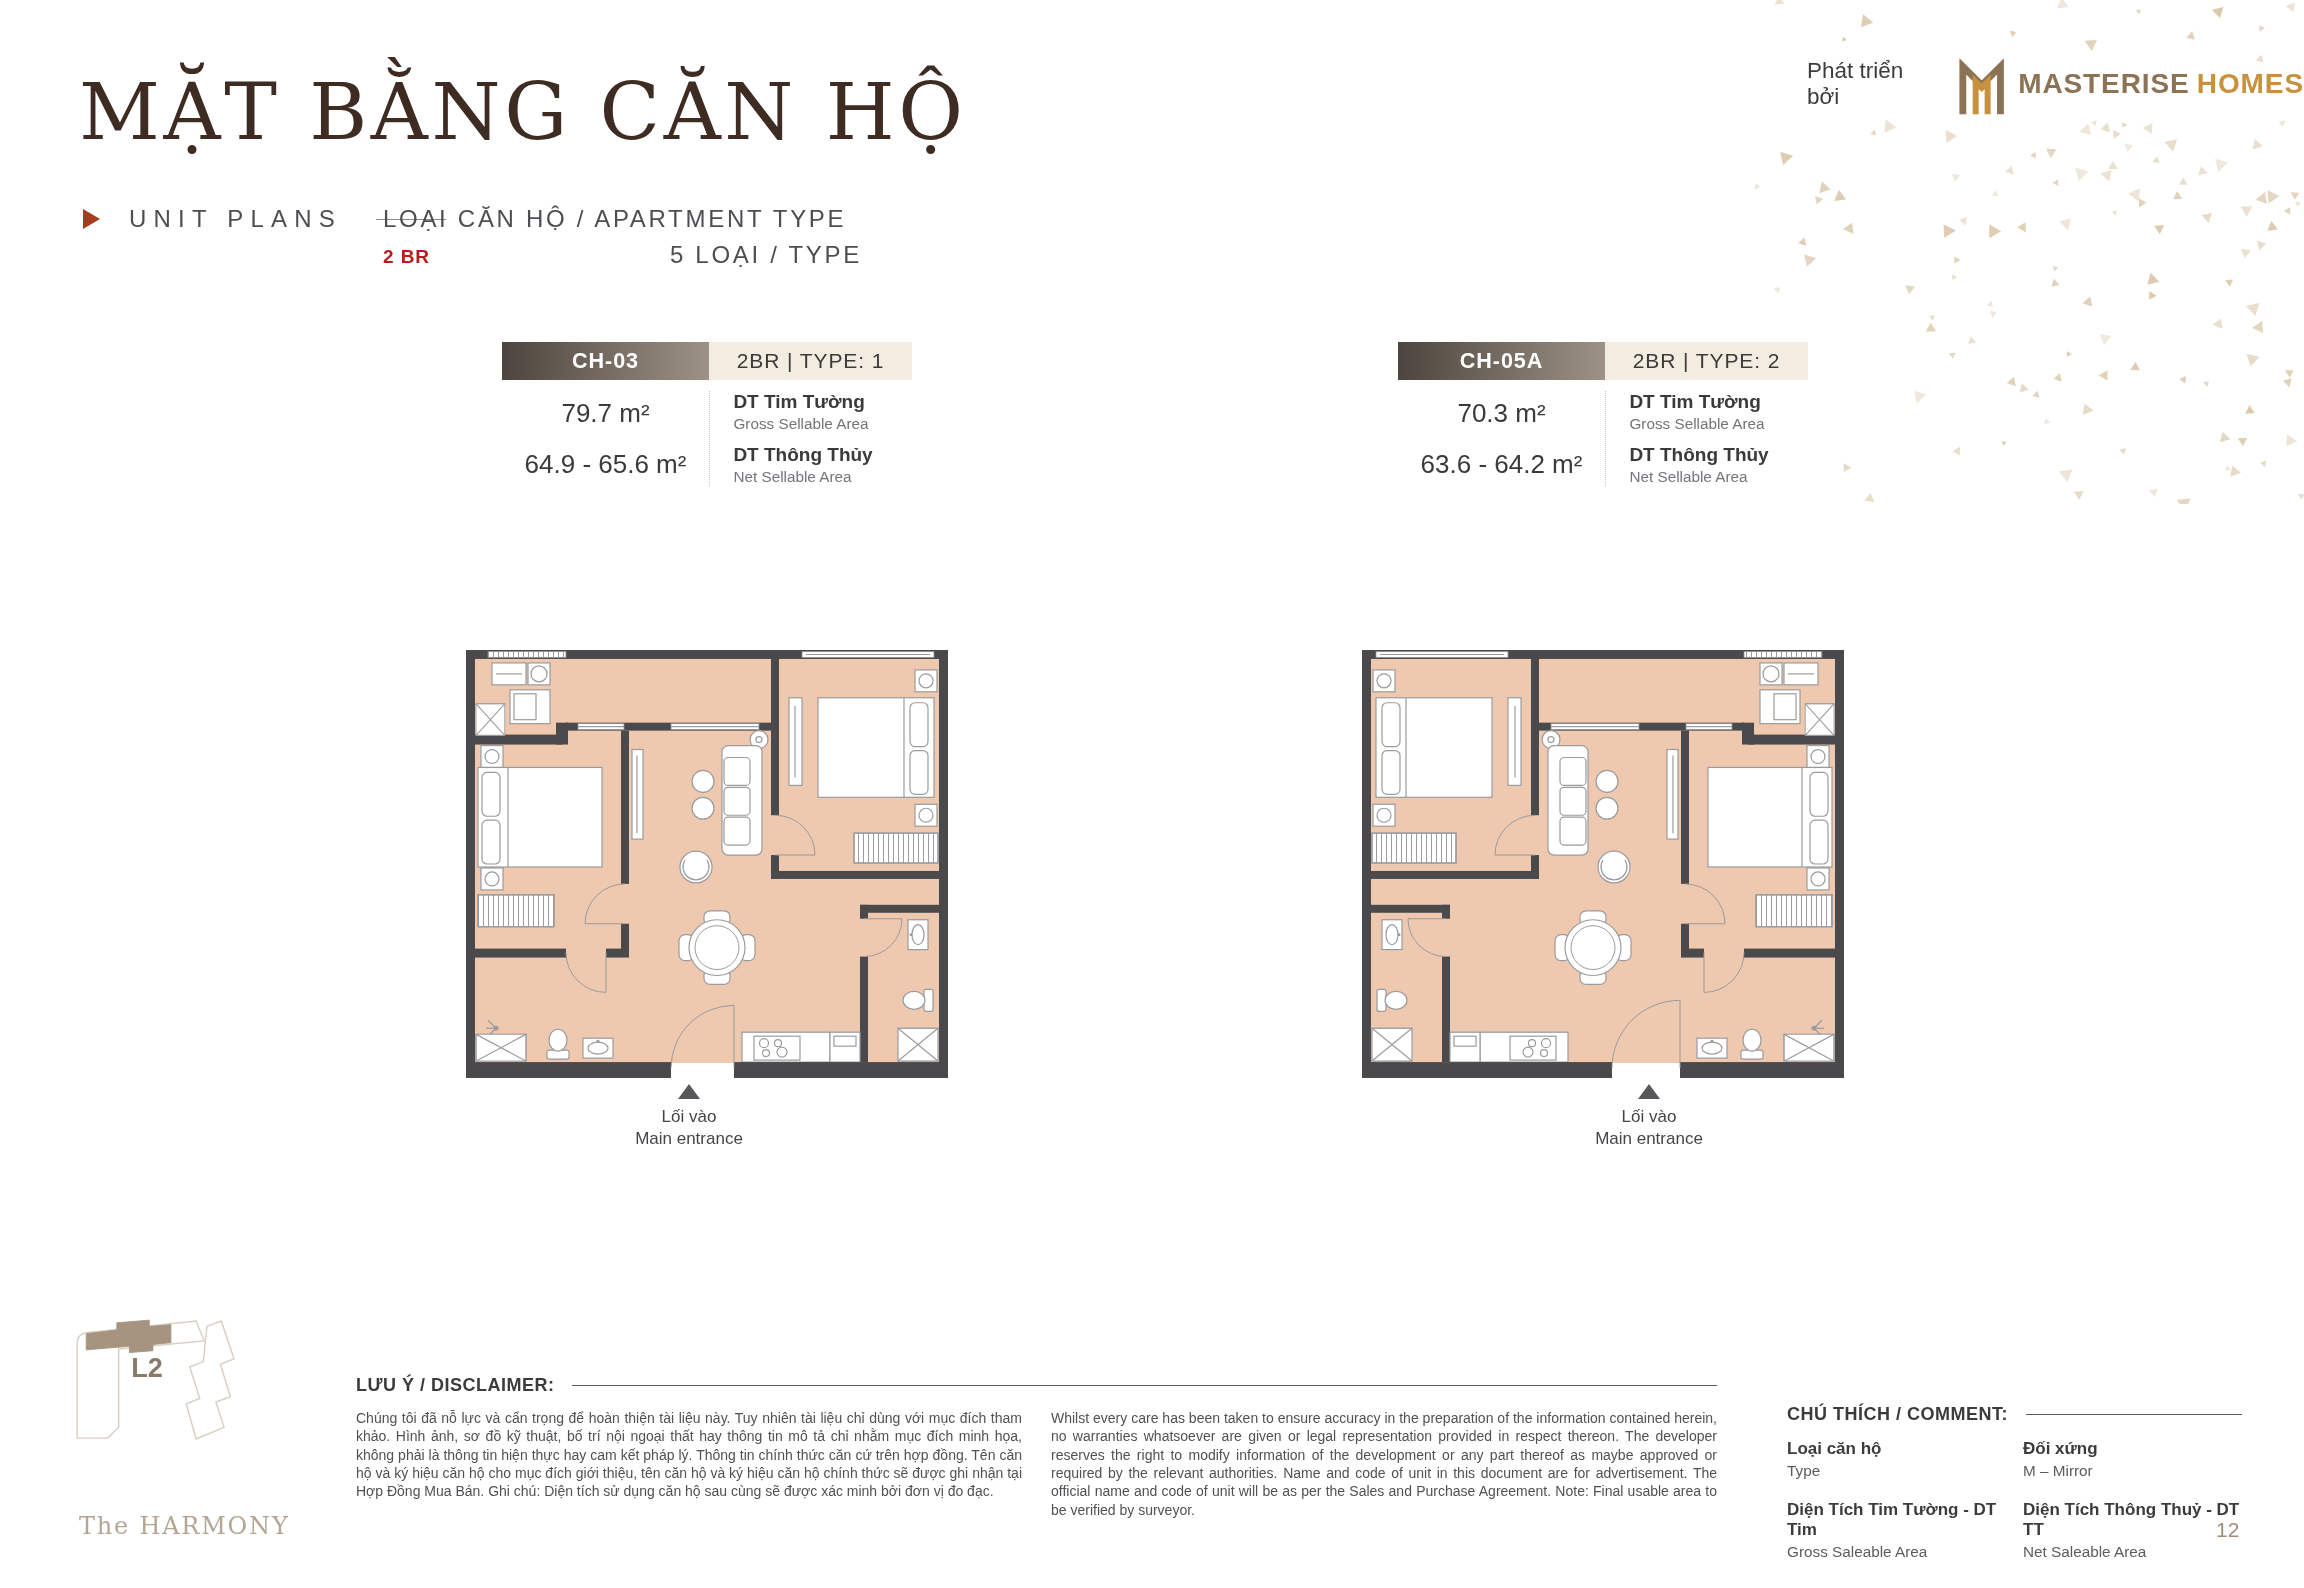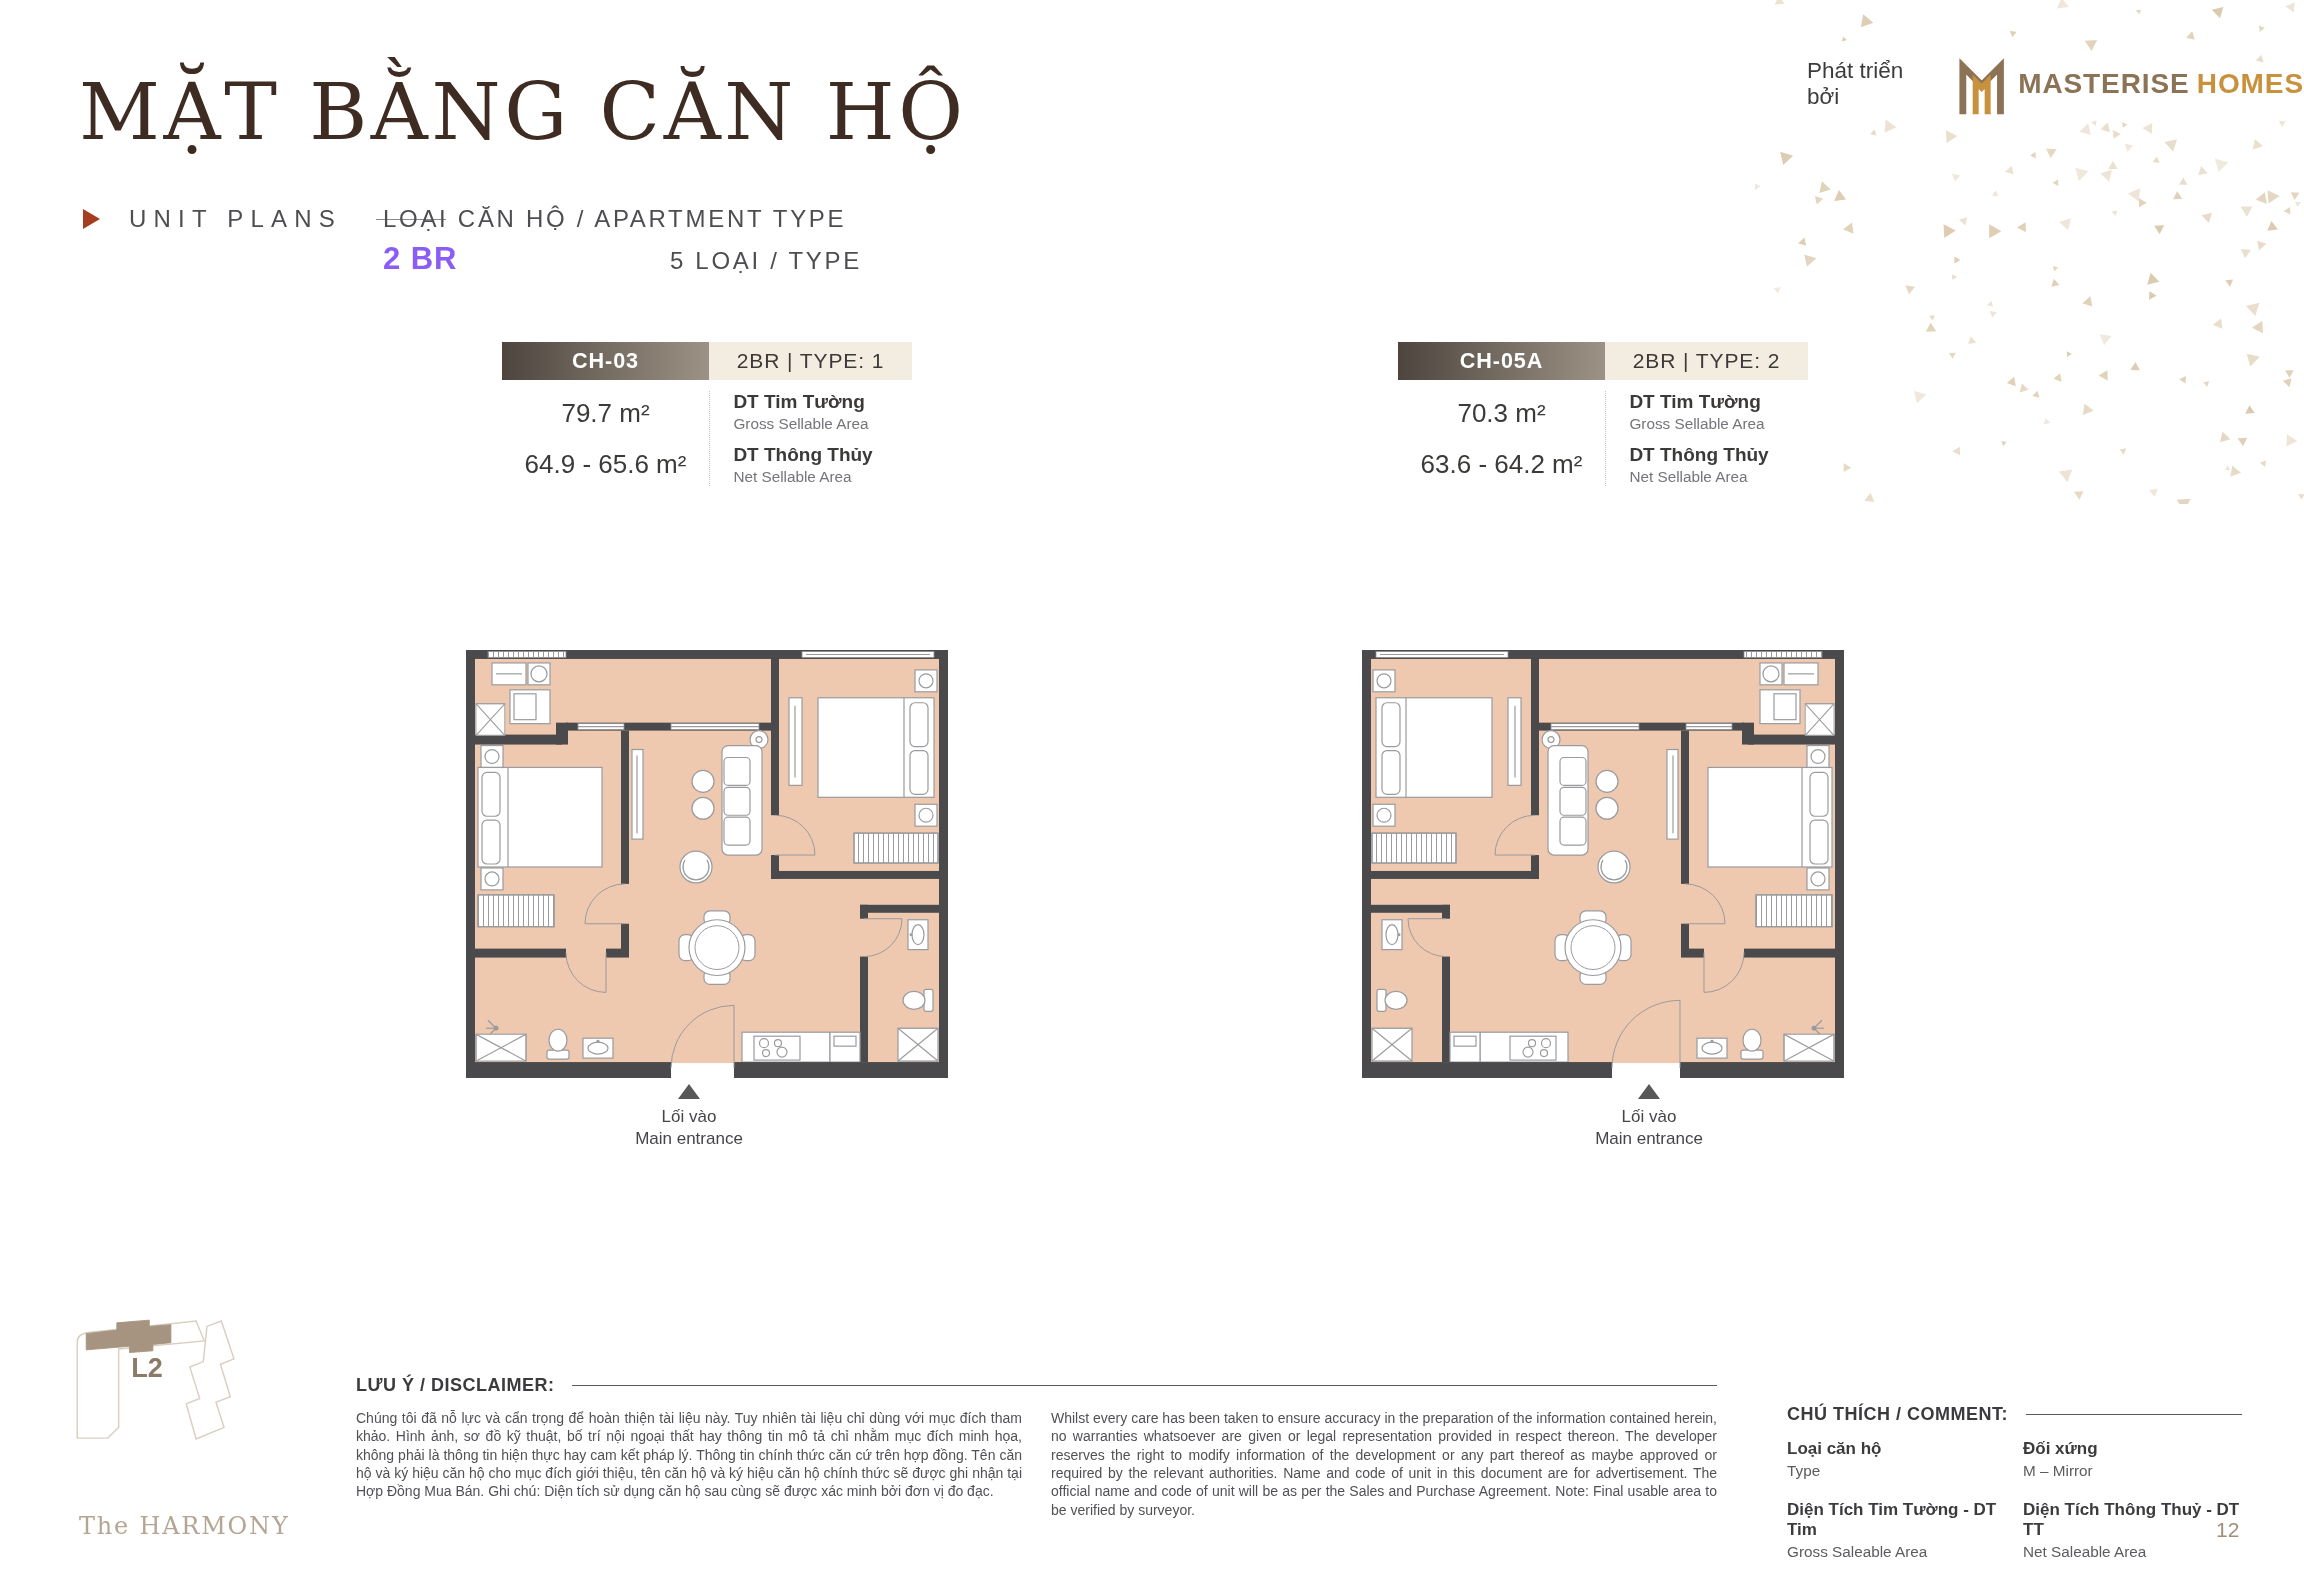--- a/index.html
+++ b/index.html
@@ -10,21 +10,21 @@
   .title{position:absolute;left:79px;top:67px;font-family:"DejaVu Serif","Liberation Serif",serif;
          font-weight:500;font-size:79px;line-height:1.15;letter-spacing:3.6px;color:#3e2b22;}
   .sub-row{position:absolute;left:83px;top:205px;display:flex;align-items:center;}
   .tri-bullet{width:0;height:0;border-left:17px solid #a63c20;border-top:10.8px solid transparent;
               border-bottom:10.8px solid transparent;margin-right:29px;}
   .unitplans{font-size:24px;letter-spacing:7.2px;color:#4e4e52;}
   .dashline{width:70px;border-top:1.8px solid #8a8a8a;margin-left:34px;}
   .typecol{position:absolute;left:383px;top:205px;width:479px;}
   .typecol .r1{font-size:24px;letter-spacing:2.7px;color:#4e4e52;}
   .typecol .r2{display:flex;justify-content:space-between;margin-top:8px;align-items:baseline;}
-  .br-accent{font-size:31px;font-weight:bold;color:#8b5cf6;letter-spacing:0.9px;}
+  .br-accent{font-size:19px;font-weight:bold;color:#b91c1c;letter-spacing:0.9px;}
   .type-count{font-size:24px;letter-spacing:2.7px;color:#4e4e52;}
 
   
   .dev{position:absolute;left:1807px;top:50px;display:flex;align-items:center;}
   .dev-label{font-size:22.5px;color:#3c3c3e;margin-right:16px;}
   .brand{font-size:28px;font-weight:bold;letter-spacing:0.9px;margin-left:10.8px;white-space:nowrap;}
   .brand .b1{color:#8c7355;}
   .brand .b2{color:#c8913e;margin-left:7.2px;}
   #confetti{position:absolute;left:1755px;top:0;width:549px;height:504px;pointer-events:none;}
 

